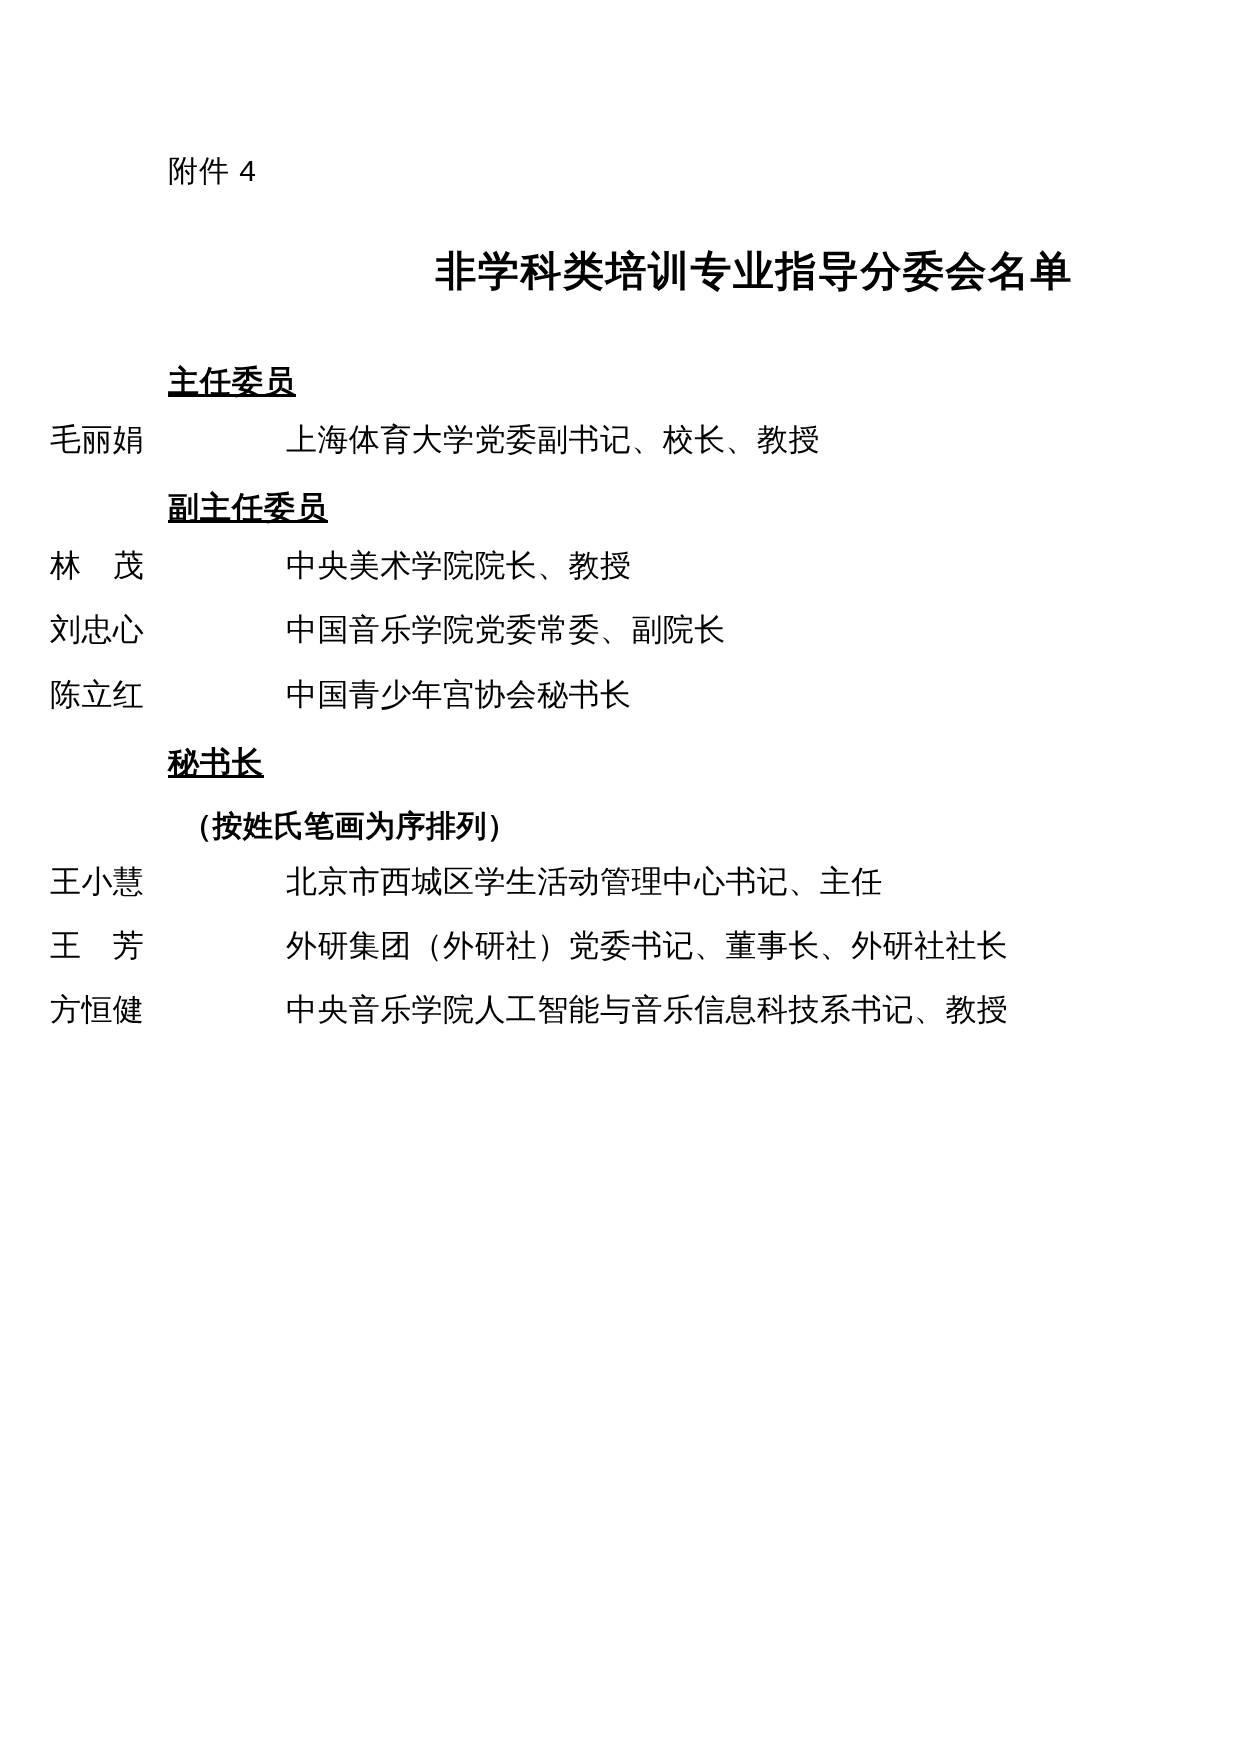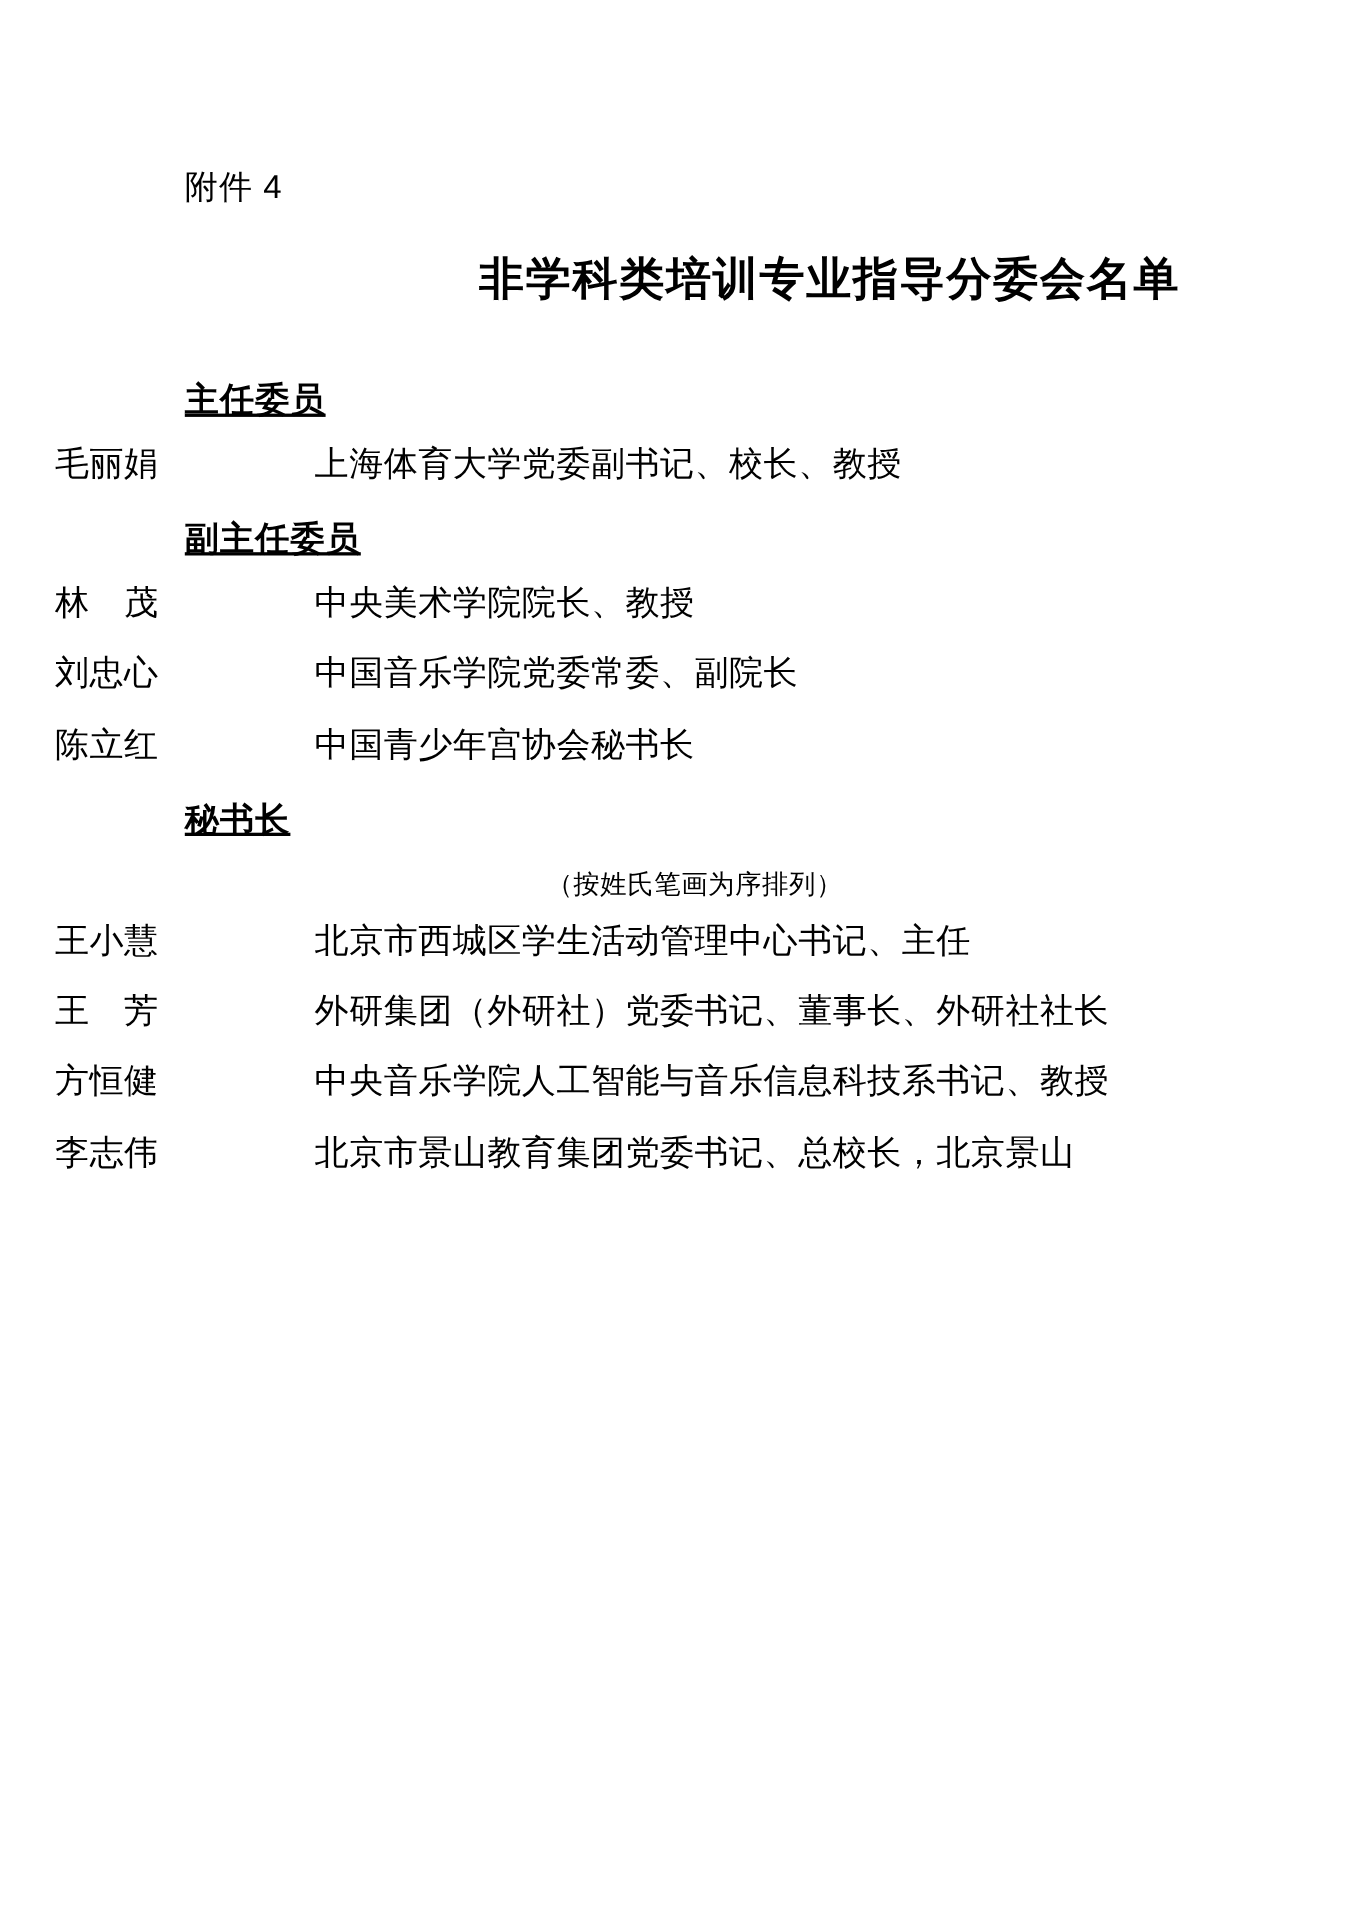--- a/index.html
+++ b/index.html
@@ -19,46 +19,45 @@
     position: relative;
     width: 1241px;
     height: 1755px;
     box-sizing: border-box;
     padding: 150px 160px 0 168px;
   }
   .attachment-label {
     font-size: 30px;
     line-height: 1.4;
     letter-spacing: 1px;
-    margin: 0 0 34px 0;
+    margin: 0 0 52px 0;
   }
   .doc-title {
     font-size: 41px;
     font-weight: bold;
     text-align: right;
     letter-spacing: 1.5px;
     margin: 0 0 62px 0;
     padding-right: 8px;
   }
   .section-heading {
     font-size: 31px;
     font-weight: bold;
     letter-spacing: 1px;
     margin: 0 0 12px 0;
     text-decoration: underline;
   }
   .section-heading.spaced {
     letter-spacing: 14px;
   }
   .sub-note {
-    font-size: 24px;
-    font-weight: normal;
+    font-size: 30px;
+    font-weight: bold;
     letter-spacing: 0.5px;
     margin: 0 0 10px 14px;
-    text-align: center;
   }
   .entry {
     font-size: 31px;
     line-height: 1.62;
     letter-spacing: 0.4px;
     margin: 0 0 14px 0;
     display: block;
   }
   .entry .nm {
     display: inline-block;
@@ -112,18 +111,15 @@
     <div class="sub-note">（按姓氏笔画为序排列）</div>
     <div class="entry hang">
       <span class="nm">王小慧</span><span class="role">北京市西城区学生活动管理中心书记、主任</span>
     </div>
     <div class="entry hang">
       <span class="nm">王　芳</span><span class="role">外研集团（外研社）党委书记、董事长、外研社社长</span>
     </div>
     <div class="entry hang">
       <span class="nm">方恒健</span><span class="role">中央音乐学院人工智能与音乐信息科技系书记、教授</span>
     </div>
-    <div class="entry hang">
-      <span class="nm">李志伟</span><span class="role">北京市景山教育集团党委书记、总校长，北京景山</span>
-    </div>
   </div>
 
 </div>
 
 </body></html>

